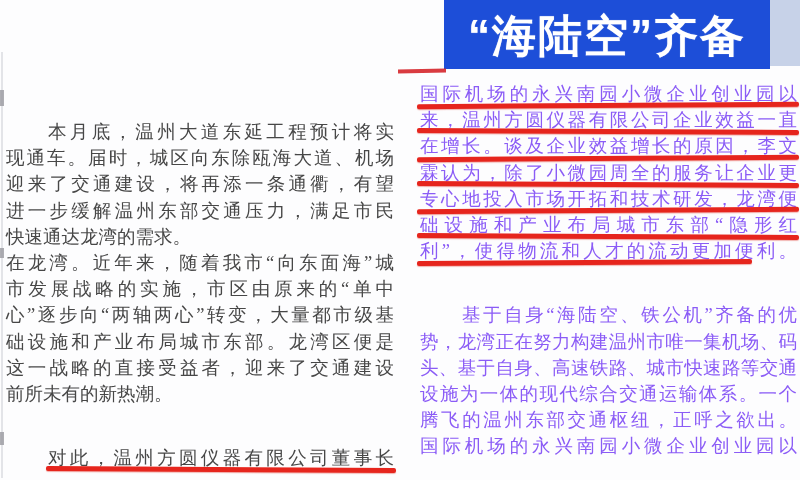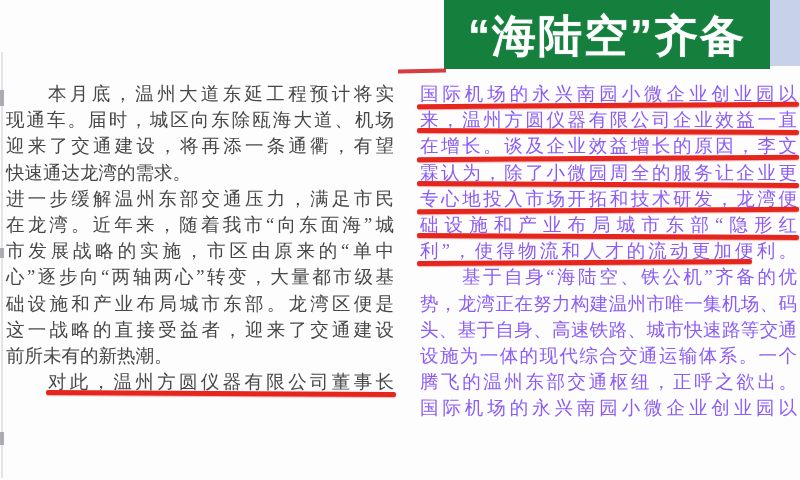--- a/index.html
+++ b/index.html
@@ -47,21 +47,21 @@
 
   .line {
     position:relative;
     height:26.2px; line-height:26.2px;
     white-space:nowrap;
     text-align:justify; text-align-last:justify;
     text-justify:inter-character;
     overflow:visible;
   }
   .line.short { text-align-last:left; }
-  .line.indent { text-indent:42px; }
+  .line.indent { text-indent:42px;margin-top:38px; }
 
   
   .uline::after {
     content:""; position:absolute;
     left:-3px; right:-2px; bottom:-1px; height:5px;
     background:#e6251d; border-radius:2px;
     box-shadow:0 1px 1px rgba(220,40,30,.35);
   }
   .uline:nth-child(odd)::after  { transform:rotate(-0.35deg); }
   .uline:nth-child(even)::after { transform:rotate(0.3deg); }
@@ -81,32 +81,32 @@
 </head>
 <body>
 
 <div class="page">
 
   <div class="edge-line"></div>
   <div class="edge-mark m1"></div>
   <div class="edge-mark m2"></div>
   <div class="edge-mark m3"></div>
 
-  <div class="banner" style="background: #15803d;">
+  <div class="banner" style="background: #1d4ed8;">
     <span class="headline" style="color: rgb(255, 255, 255);">“海陆空”齐备</span>
   </div>
   <div class="corner-strip" style="background: rgb(199, 210, 232);"></div>
   <div class="banner-sliver" style="background: rgb(210, 25, 30);"></div>
 
   <div class="column left" style="color: rgb(71, 71, 71);">
       <div class="line indent">本月底，温州大道东延工程预计将实</div>
       <div class="line">现通车。届时，城区向东除瓯海大道、机场</div>
       <div class="line">迎来了交通建设，将再添一条通衢，有望</div>
+      <div class="line">进一步缓解温州东部交通压力，满足市民</div>
       <div class="line short">快速通达龙湾的需求。</div>
-      <div class="line">进一步缓解温州东部交通压力，满足市民</div>
       <div class="line">在龙湾。近年来，随着我市“向东面海”城</div>
       <div class="line">市发展战略的实施，市区由原来的“单中</div>
       <div class="line">心”逐步向“两轴两心”转变，大量都市级基</div>
       <div class="line">础设施和产业布局城市东部。龙湾区便是</div>
       <div class="line">这一战略的直接受益者，迎来了交通建设</div>
       <div class="line short">前所未有的新热潮。</div>
       <div class="line indent uline u-from-indent" style="--ul: #e6251d;">对此，温州方圆仪器有限公司董事长</div>
     </div>
   <div class="column right" style="color: #8b5cf6;">
       <div class="line uline u-full" style="--ul: #e6251d;">国际机场的永兴南园小微企业创业园以</div>

